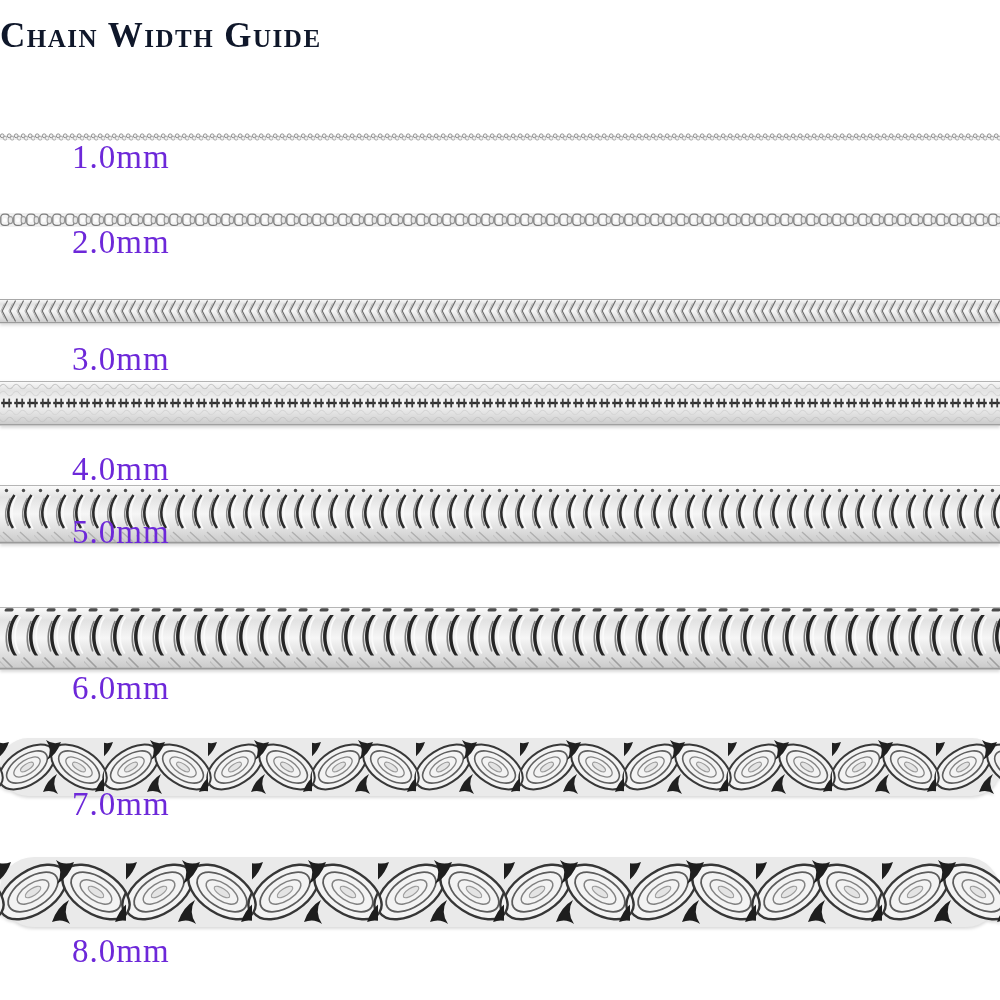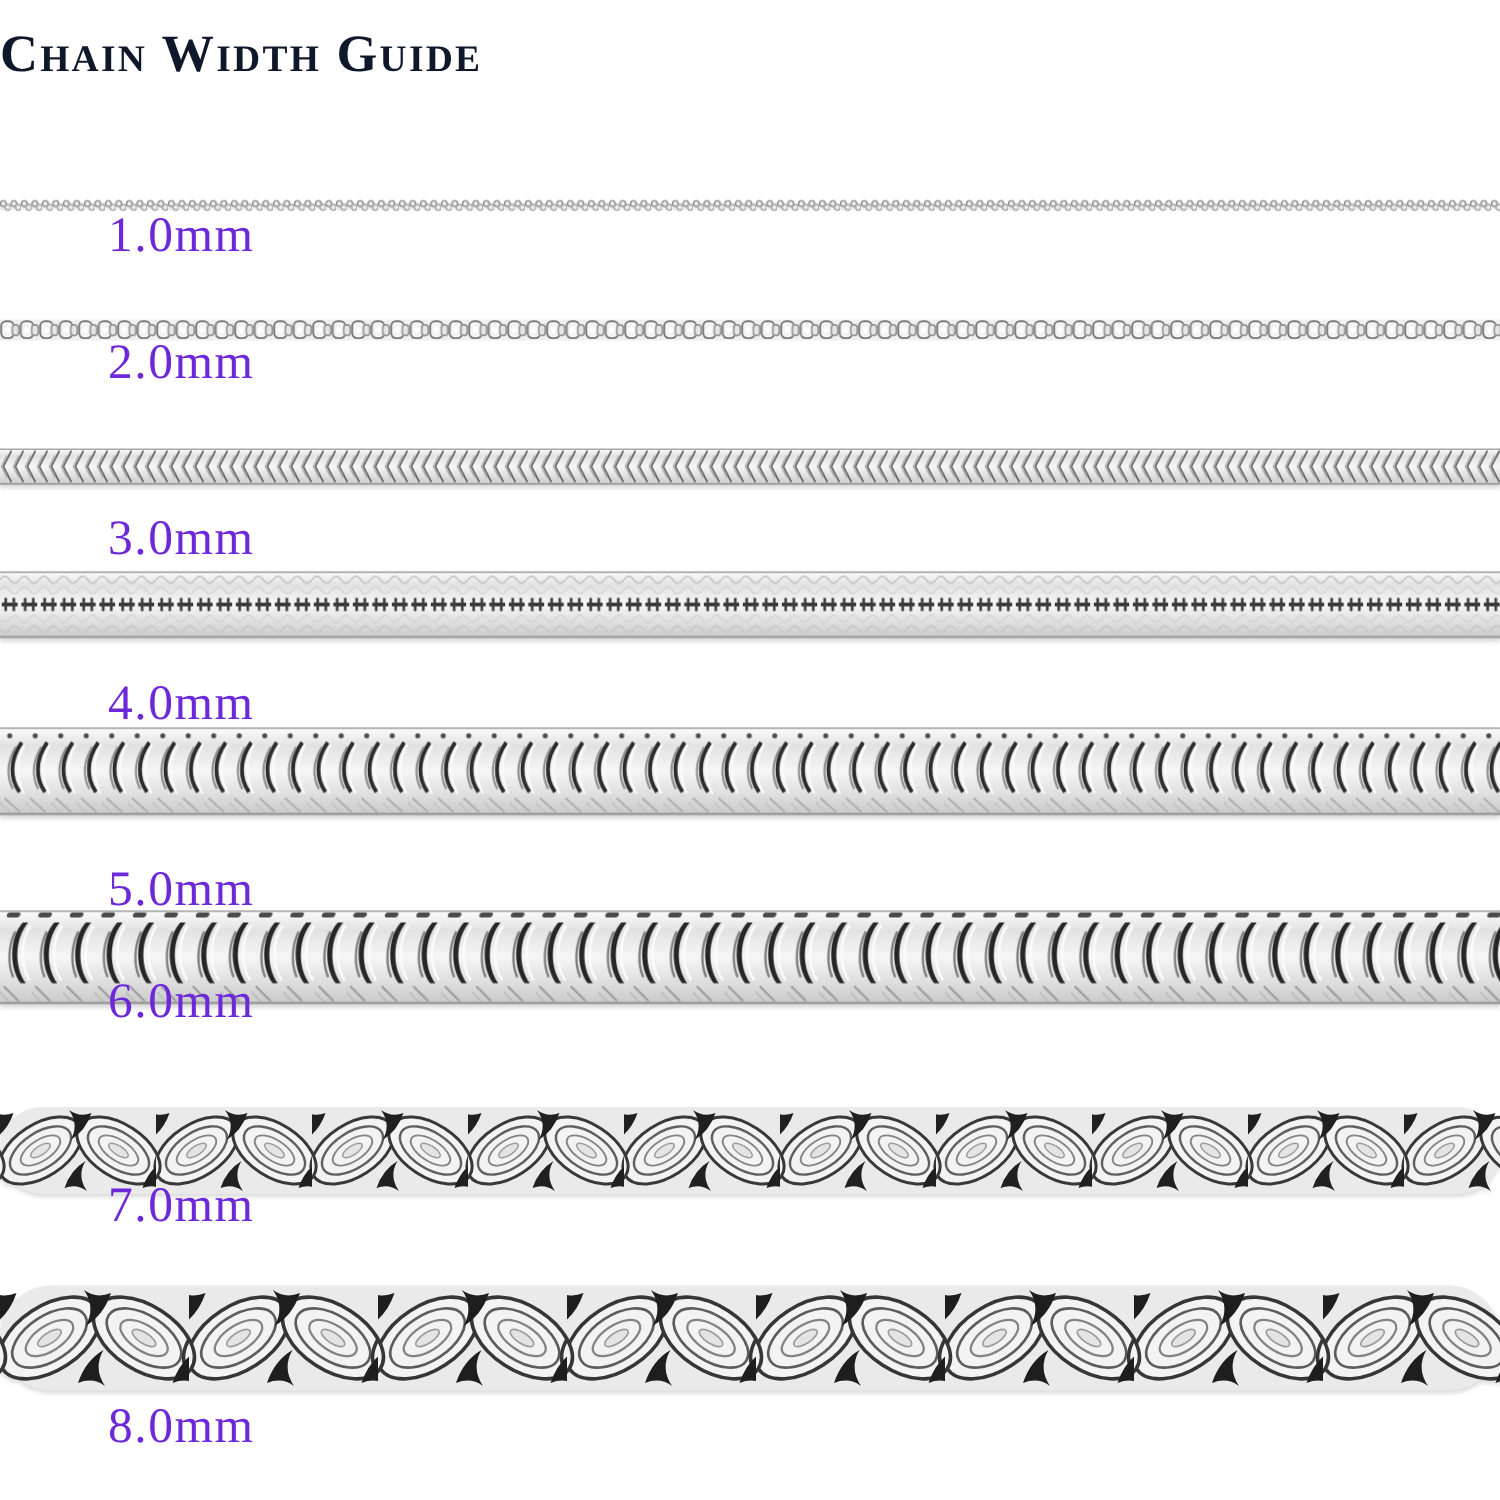--- a/index.html
+++ b/index.html
@@ -188,29 +188,29 @@
     <line x1="0" y1="45.5" x2="1000" y2="45.5" stroke="#a0a0a0" stroke-width="1.2"></line>
   </svg>
   <div class="size-label" style="top:453px">4.0mm</div>
 
   <svg class="chain shadowed" style="top:483px" width="1000" height="62" viewBox="0 0 1000 62">
     <rect y="1" width="1000" height="60" fill="url(#metal)"></rect>
     <rect width="1000" height="62" fill="url(#p5)"></rect>
     <line x1="0" y1="2.5" x2="1000" y2="2.5" stroke="#b5b5b5" stroke-width="1.2"></line>
     <line x1="0" y1="59.5" x2="1000" y2="59.5" stroke="#9a9a9a" stroke-width="1.3"></line>
   </svg>
-  <div class="size-label" style="top:577px">5.0mm</div>
+  <div class="size-label" style="top:516px">5.0mm</div>
 
   <svg class="chain shadowed" style="top:605px" width="1000" height="66" viewBox="0 0 1000 66">
     <rect y="1" width="1000" height="64" fill="url(#metal)"></rect>
     <rect width="1000" height="66" fill="url(#p6)"></rect>
     <line x1="0" y1="2.5" x2="1000" y2="2.5" stroke="#b5b5b5" stroke-width="1.2"></line>
     <line x1="0" y1="63.5" x2="1000" y2="63.5" stroke="#999999" stroke-width="1.3"></line>
   </svg>
-  <div class="size-label" style="top:652px">6.0mm</div>
+  <div class="size-label" style="top:672px">6.0mm</div>
 
   <svg class="chain shadowed" style="top:730px" width="1000" height="74" viewBox="0 0 1000 74">
     <rect y="8" width="1000" height="58" rx="28" fill="#eaeaea"></rect>
     <rect width="1000" height="74" fill="url(#p7)"></rect>
   </svg>
   <div class="size-label" style="top:788px">7.0mm</div>
 
   <svg class="chain shadowed" style="top:848px" width="1000" height="88" viewBox="0 0 1000 88">
     <rect y="9" width="1000" height="70" rx="34" fill="#eaeaea"></rect>
     <rect width="1000" height="88" fill="url(#p8)"></rect>

